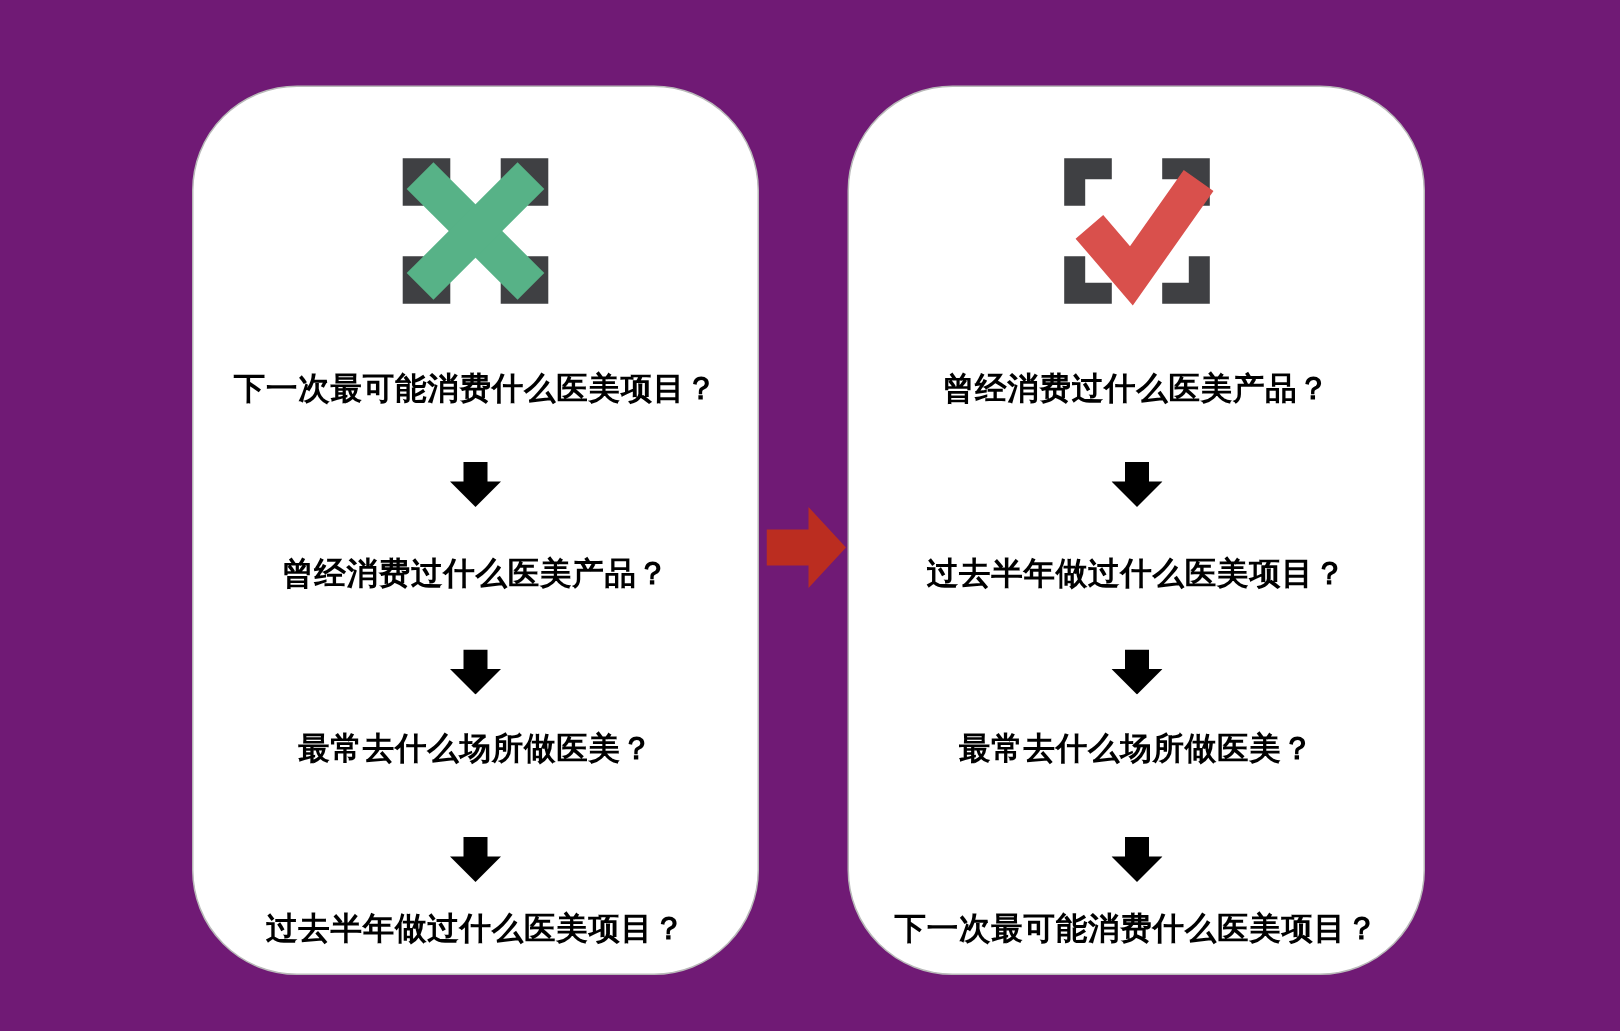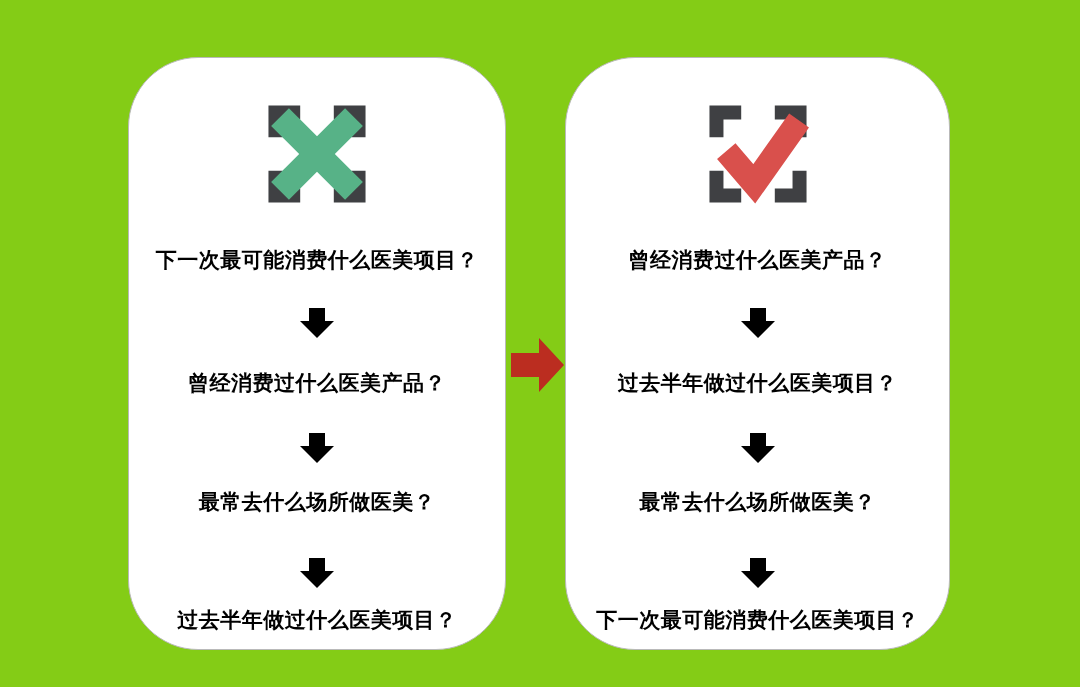--- a/index.html
+++ b/index.html
@@ -1,28 +1,28 @@
 <!DOCTYPE html>
 <html style="--x_green: #57B287; --check_red: #D9504C; --arrow_red: #BB2D20; --bracket_gray: #3F4043; --panel_border: #b9b9b9; --text: #000000;"><head>
 <meta charset="utf-8">
 <style>
   html,body{margin:0;padding:0;background:#ffffff;}
-  .canvas{position:relative;width:1080px;height:687px;background:#84cc16;overflow:hidden;
+  .canvas{position:relative;width:1080px;height:687px;background:#701a75;overflow:hidden;
           font-family:"Liberation Sans","DejaVu Sans",sans-serif;}
   .panel{position:absolute;top:57px;height:593px;background:#ffffff;
          border:1.5px solid var(--panel_border,#b9b9b9);border-radius:70px;box-sizing:border-box;}
   .panel.left{left:128px;width:378px;}
   .panel.right{left:565px;width:385px;}
   .badge{position:absolute;top:40px;left:50%;transform:translateX(-50%);width:112px;height:112px;}
   .q{position:absolute;left:0;right:0;text-align:center;color:var(--text,#000);
      font-size:21px;line-height:26px;font-weight:700;letter-spacing:0.5px;}
   .down{position:absolute;left:50%;transform:translateX(-50%);width:34px;height:30px;}
   .q1{top:189px;} .a1{top:250px;}
   .q2{top:312px;} .a2{top:375px;}
-  .q3{top:431px;} .a3{top:500px;}
+  .q3{top:431px;font-family:Liberation Mono, monospace;} .a3{top:500px;}
   .q4{top:549px;}
   .connector{position:absolute;left:511px;top:338px;width:53px;height:54px;}
 </style>
 </head>
 <body>
 
 <div class="canvas">
 
   <section class="panel left">
     <svg class="badge" viewBox="0 0 120 120">

